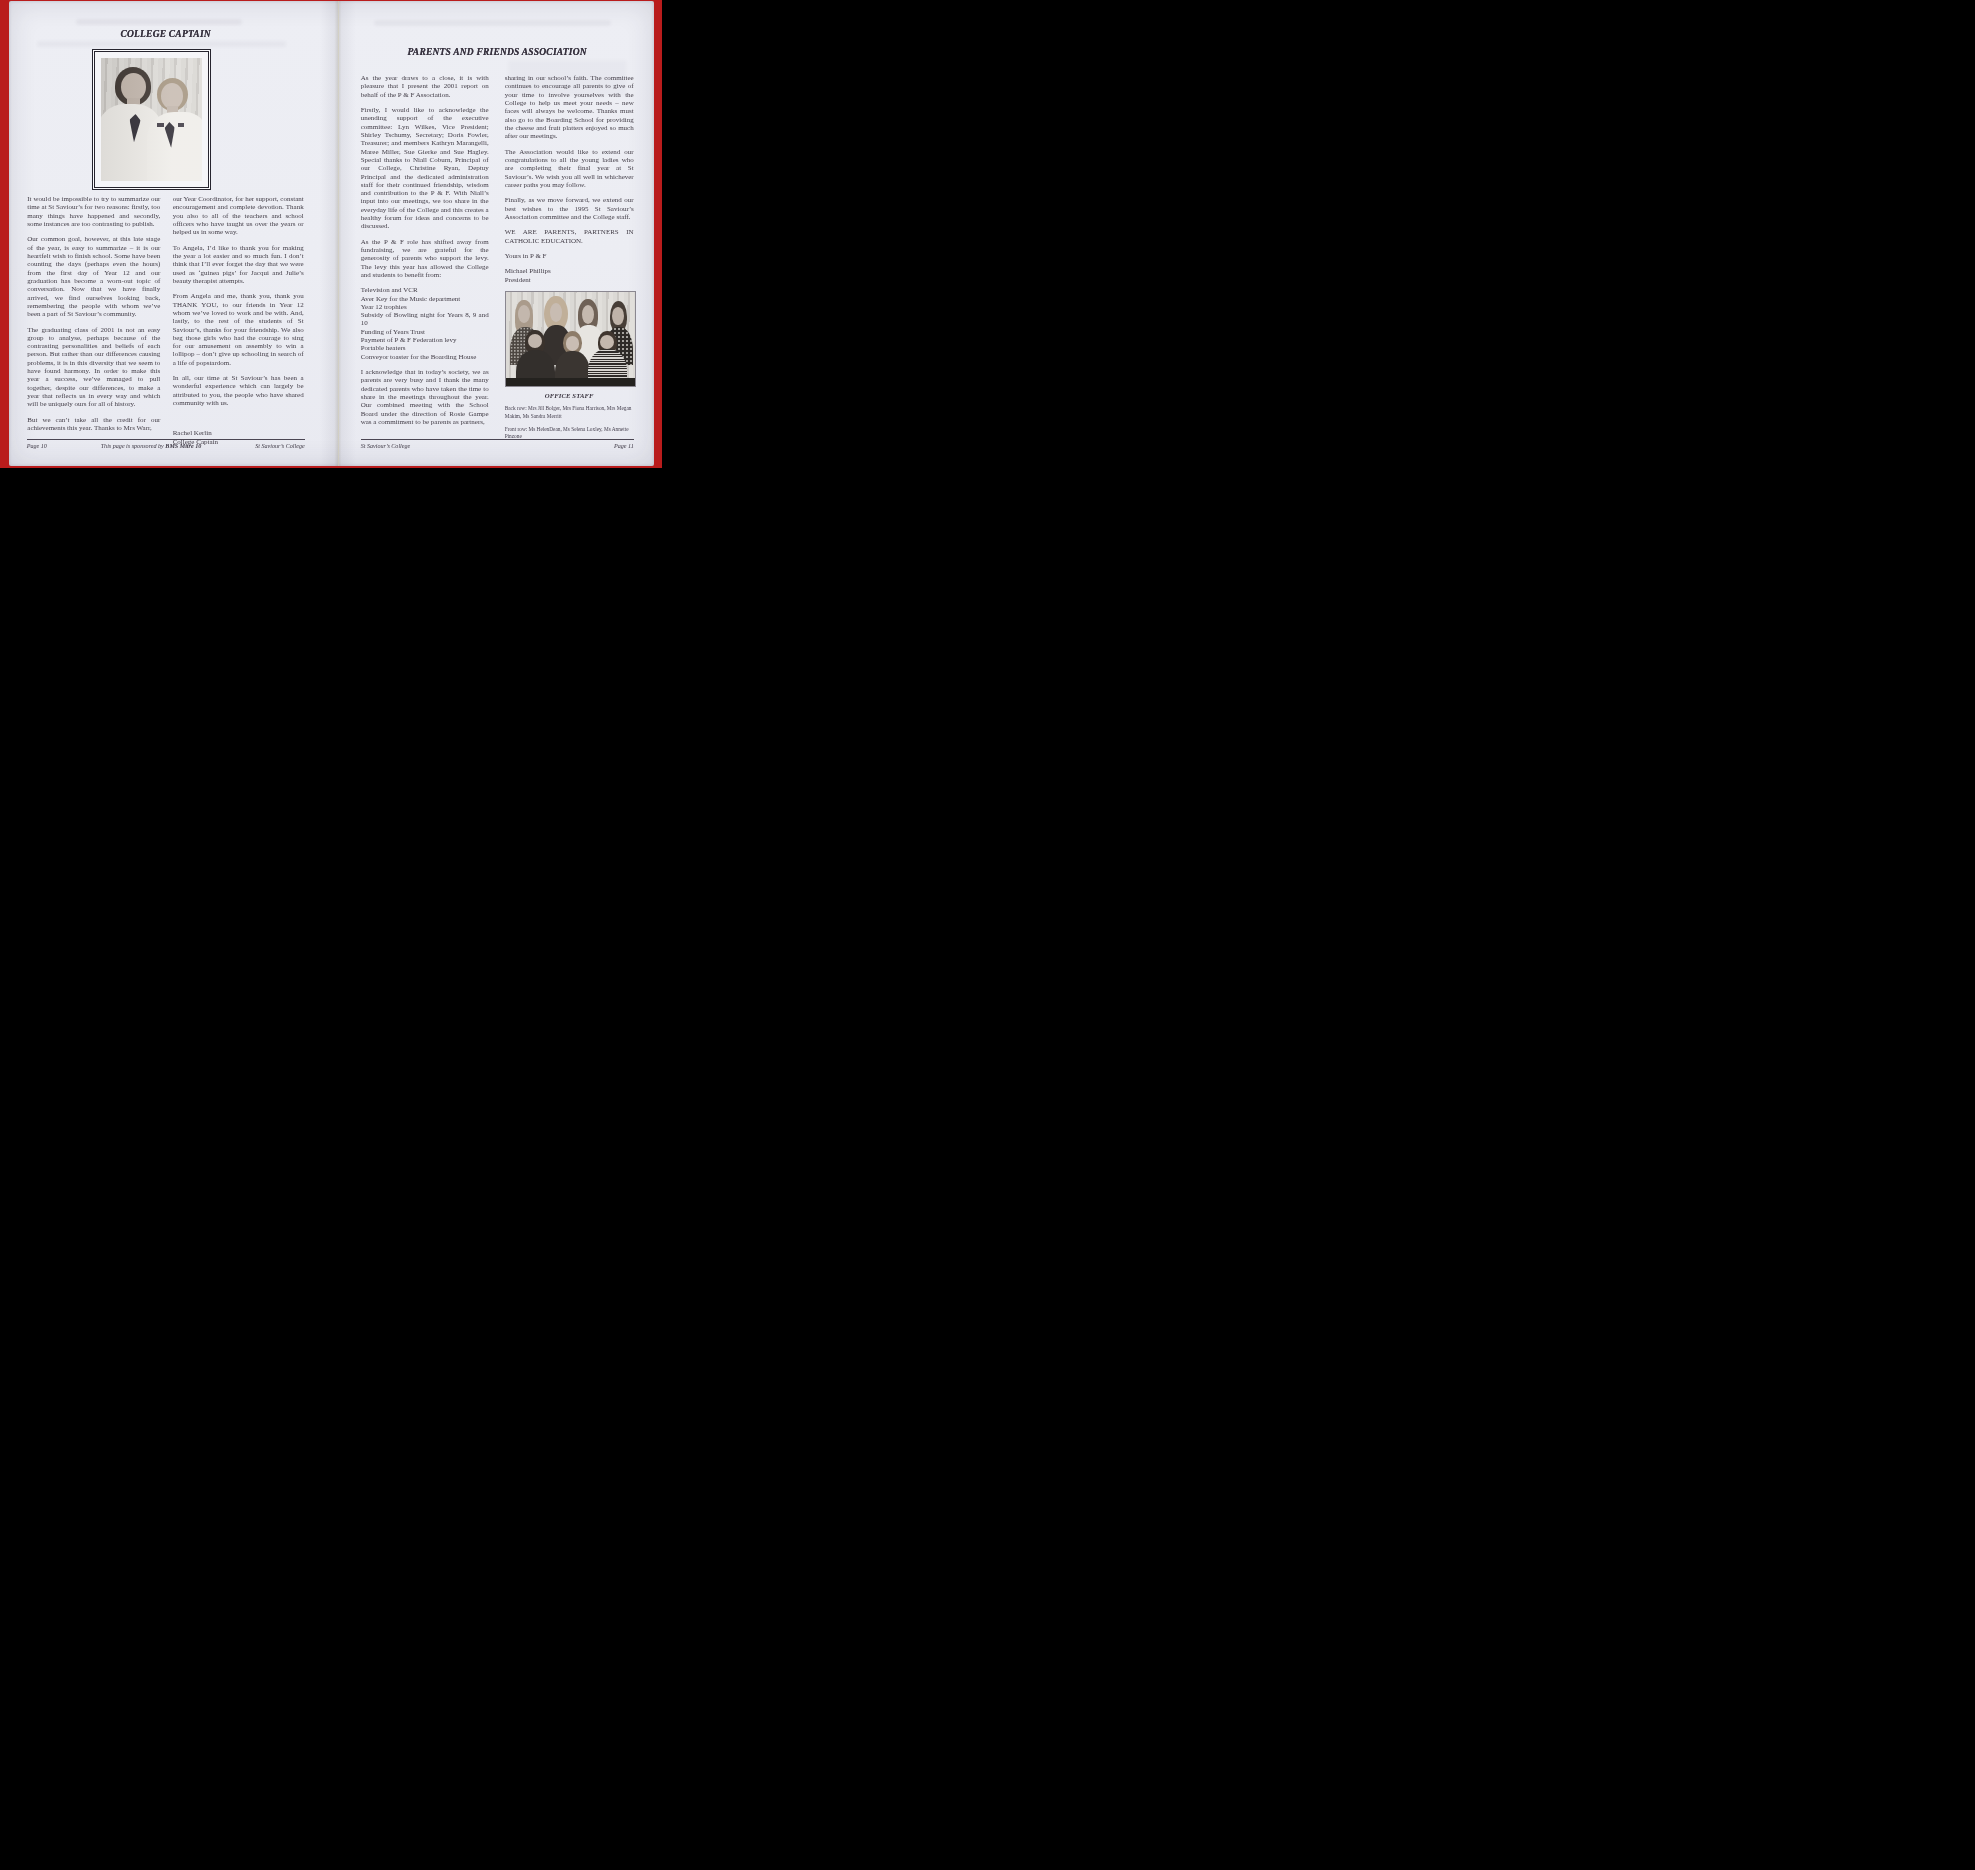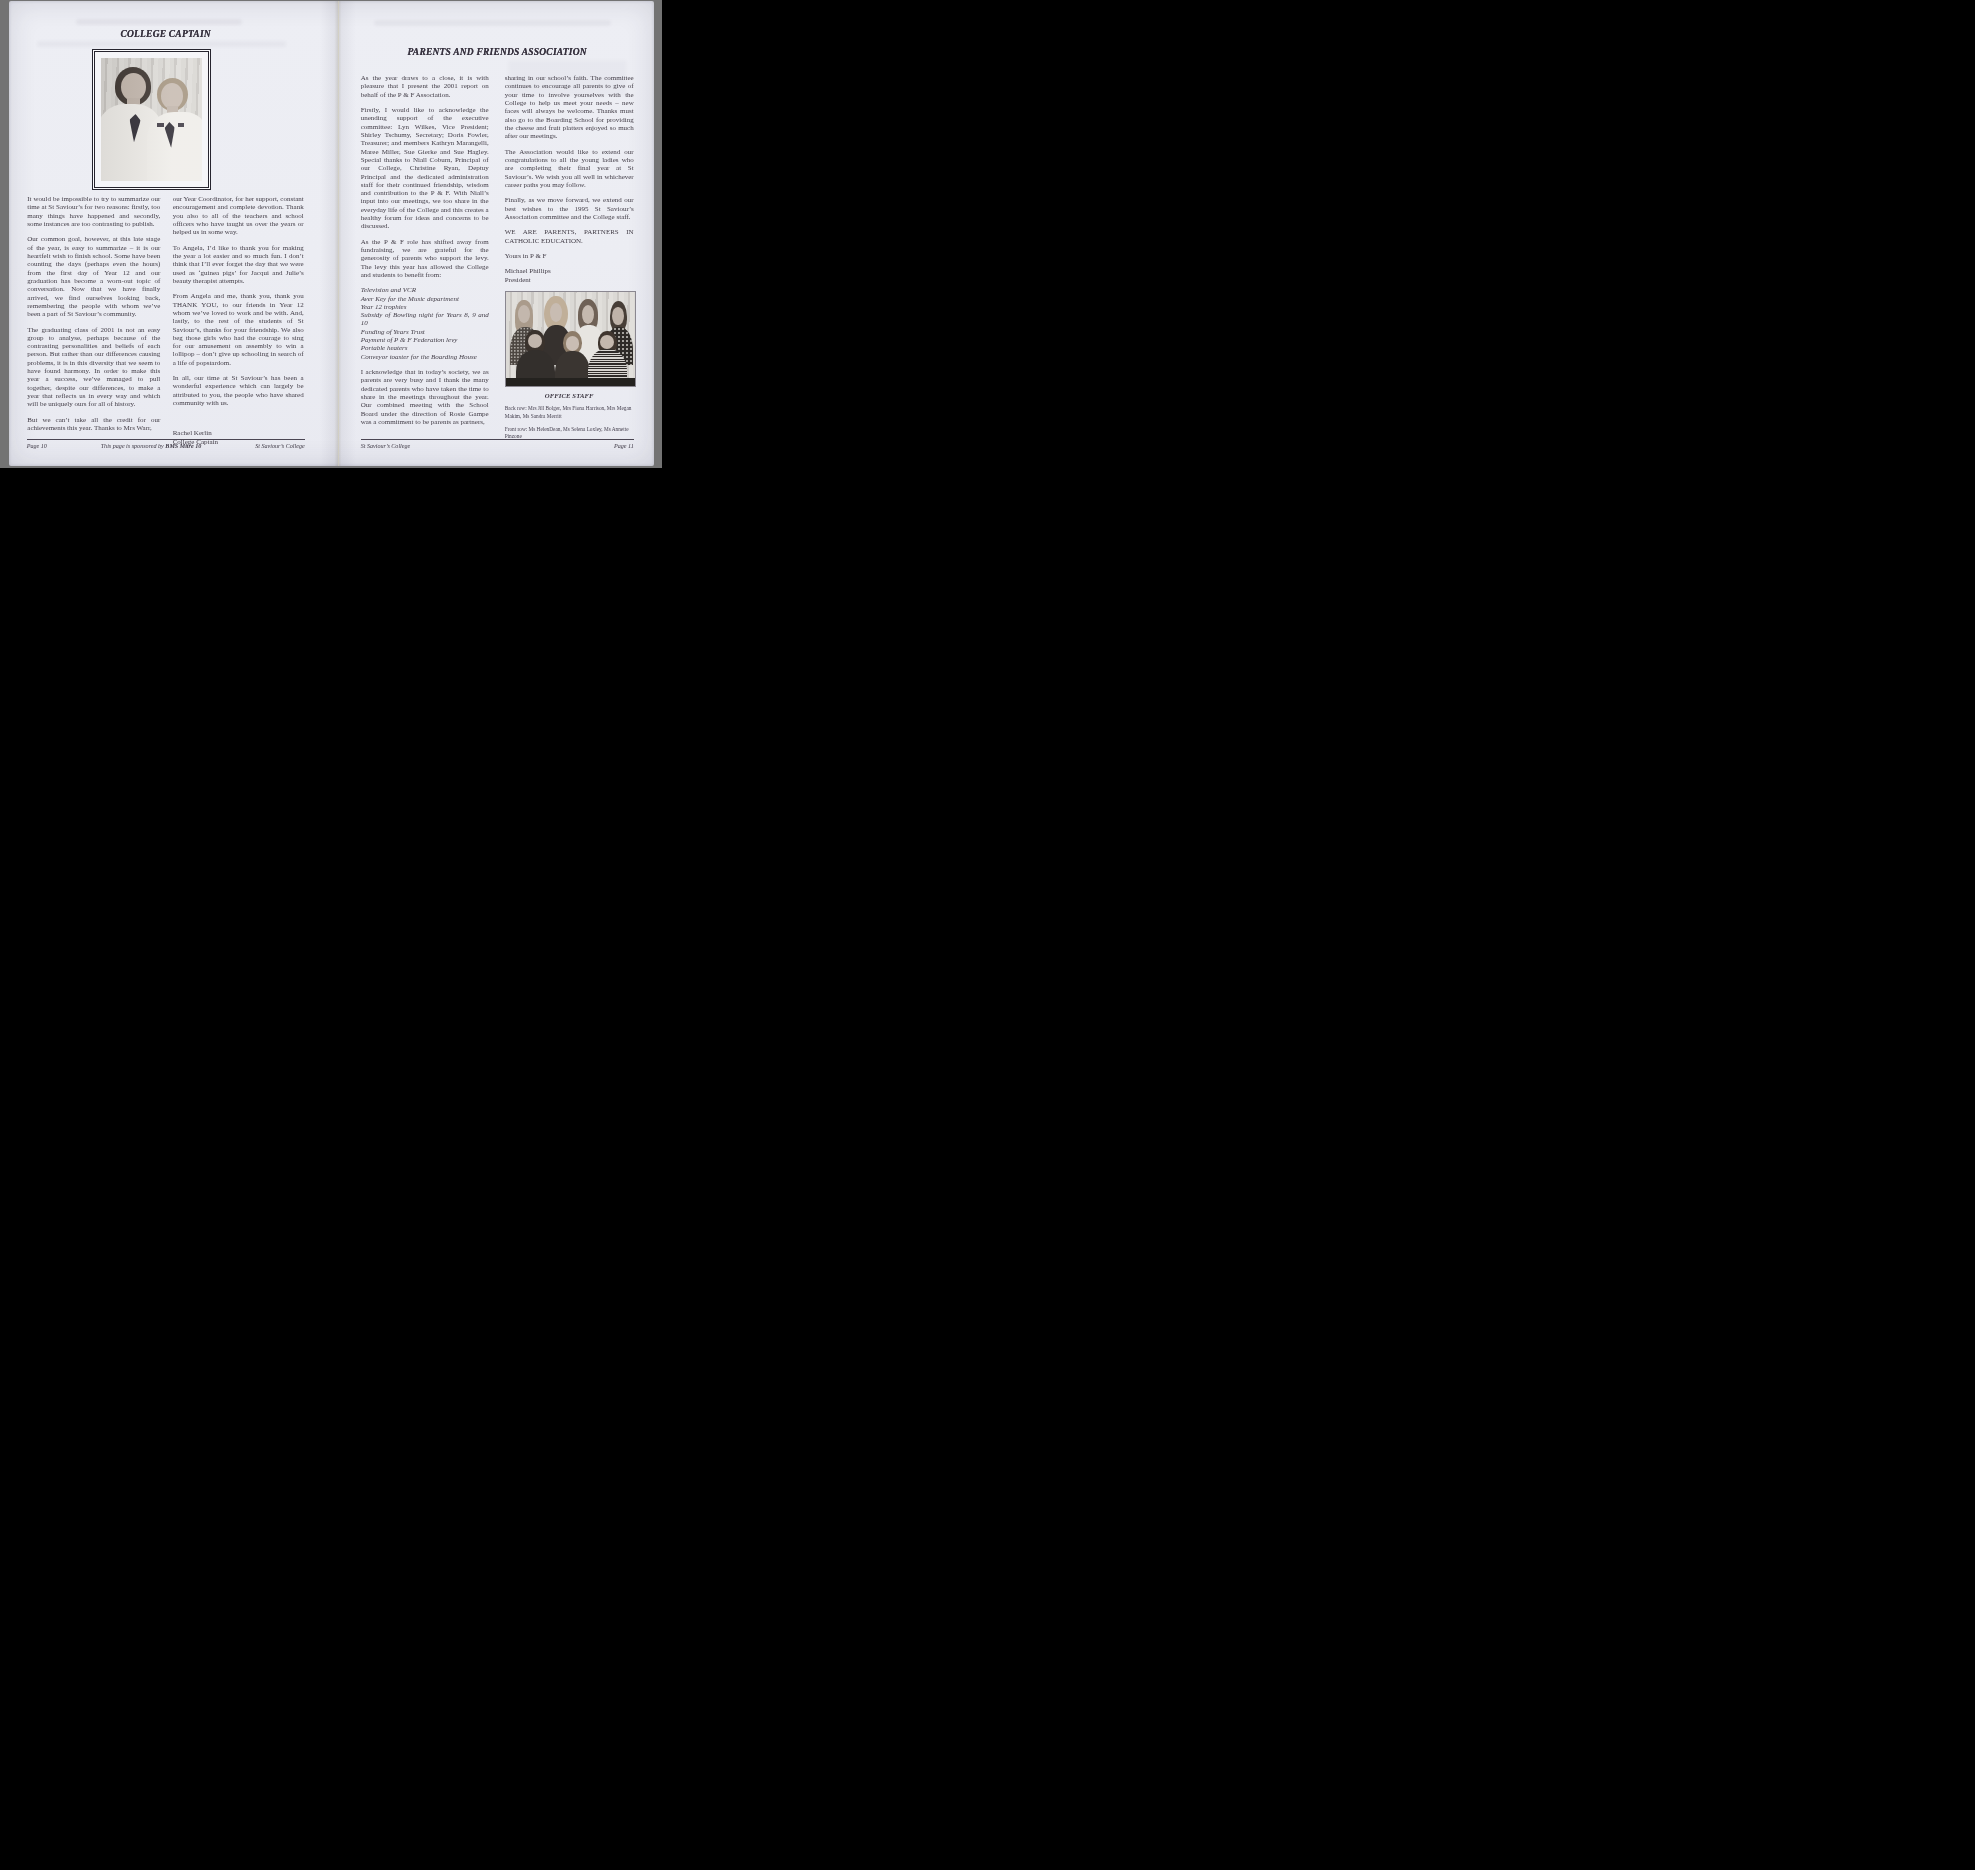--- a/index.html
+++ b/index.html
@@ -1,18 +1,18 @@
 <!DOCTYPE html>
 <html style="font-size:6.3px"><head>
 <meta charset="utf-8">
 <style>
   html,body { margin:0; padding:0; background:#000; }
   .scan {
     position:relative; width:662px; height:468px;
-    background:#737373; overflow:hidden;
+    background:#b91c1c; overflow:hidden;
     font-family:"Liberation Serif","DejaVu Serif",serif;
   }
   .spread {
     position:absolute; left:8.7px; top:1.2px; width:645px; height:465px;
     background:linear-gradient(180deg,#edeef4 0%,#ecedf3 55%,#e9eaf1 100%);
     border-radius:2px;
     box-shadow:inset 0 0 28px rgba(45,45,70,.14), inset 0 0 3.2px rgba(30,30,50,.18);
   }
   .gutter {
     position:absolute; left:311px; top:0; width:36px; height:100%;
@@ -34,21 +34,21 @@
     position:absolute; font-style:italic; font-weight:bold;
     font-size:9.5px; letter-spacing:0.2px; color:#383340; text-align:center;
     text-shadow:0 0 0.2px #383340;
   }
 
   .body-text, .list-text {
     font-size:7px; line-height:8.3px; color:#423d47; text-align:justify;
   }
   .body-text p { margin:0 0 7.1px 0; }
   .body-text p:last-child { margin-bottom:0; }
-  .list-text div { margin:0;font-style:italic; }
+  .list-text div { margin:0; }
 
   .col { position:absolute; }
 
   .sig { margin-top:22px !important;font-family:Liberation Serif, serif; }
   .sigline { text-align:left; }
 
   
   .frame {
     position:absolute; left:83px; top:48px; width:119px; height:141px;
     box-sizing:border-box; background:#fbfbfd; border:0.8px solid #26242e; padding:1.2px;

